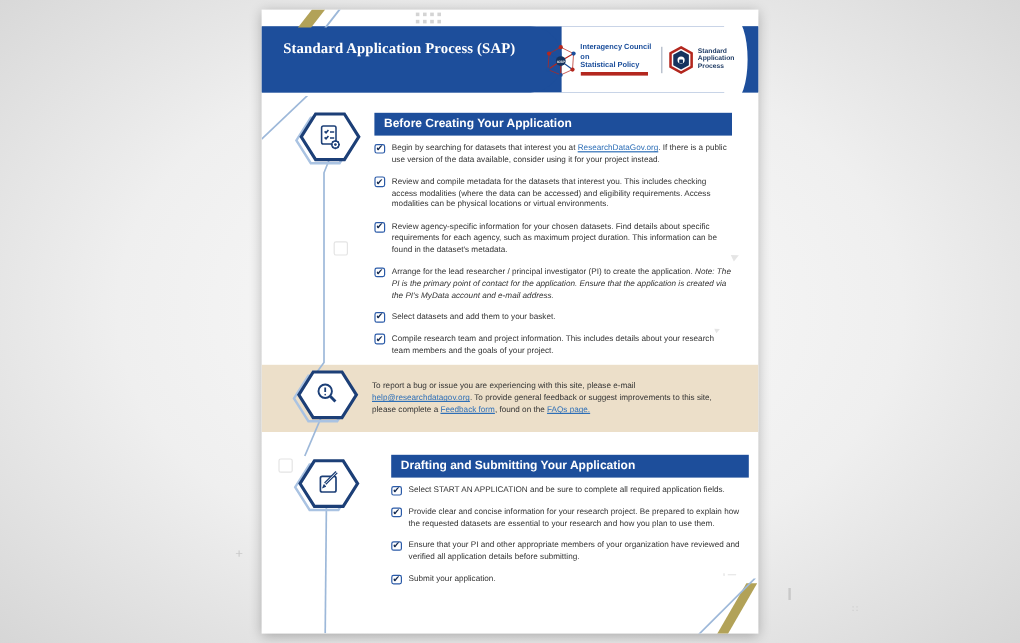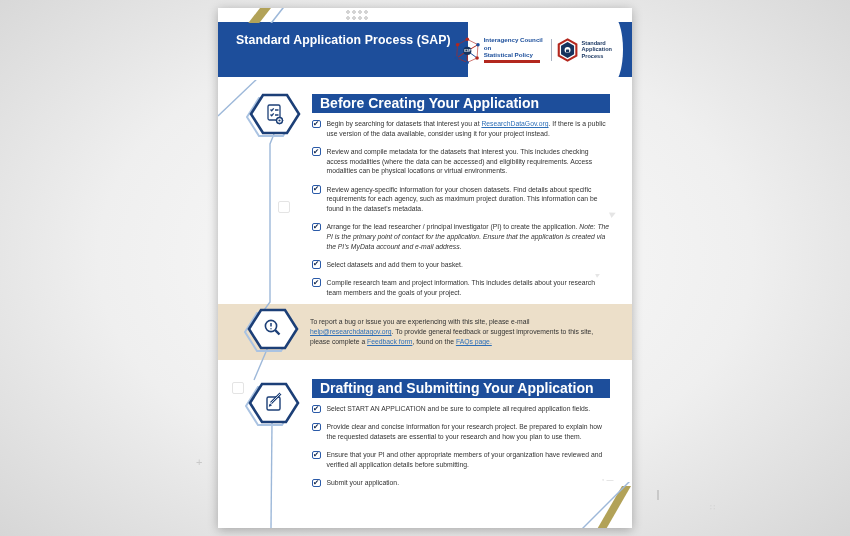--- a/index.html
+++ b/index.html
@@ -12,21 +12,21 @@
     position:absolute;left:218px;top:8px;width:414px;height:520px;
     background:#ffffff;overflow:hidden;
     box-shadow:0 2px 10px rgba(0,0,0,0.28);
   }
   
   .band{position:absolute;left:0;top:14px;width:100%;height:55px;background:#1d4e9b;}
   .band-left{position:absolute;left:0;top:14px;width:250px;height:55px;background:#1d4e9b;border-radius:0 26px 26px 0;z-index:2;}
   .band-right{position:absolute;left:394px;top:14px;width:20px;height:55px;background:#1d4e9b;z-index:2;}
   .band-right::before{content:"";position:absolute;left:-13px;top:-8px;width:24px;height:71px;background:#ffffff;border-radius:50%;}
   .band-mid{position:absolute;left:250px;top:14px;width:144px;height:55px;background:#ffffff;z-index:1;}
-  .doc-title{position:absolute;left:18px;top:23px;z-index:3;color:#ffffff;font-weight:bold;font-size:12.3px;line-height:18.5px;letter-spacing:0.1px;}
+  .doc-title{position:absolute;left:18px;top:23px;z-index:3;color:#ffffff;font-weight:bold;font-size:12.3px;line-height:18.5px;letter-spacing:0.1px;font-family:Liberation Serif, serif;}
   .logo-zone{position:absolute;left:236px;top:14px;width:158px;height:55px;z-index:3;display:flex;align-items:center;}
   .icsp-text{color:#1b4e9b;font-weight:bold;font-size:6.2px;line-height:7.4px;margin-left:3px;}
   .icsp-tagline{width:56px;height:2.5px;background:#b3271e;margin-top:1.5px;}
   .logo-sep{width:1px;height:22px;background:#aab3c2;margin:0 5px 0 5px;}
   .sap-text{color:#16335e;font-weight:bold;font-size:5.6px;line-height:6.6px;margin-left:3px;}
   
   .stripe-gold-top{position:absolute;left:42px;top:0;width:11px;height:15px;background:#b2a258;transform:skewX(-38deg);transform-origin:top;z-index:4;}
   .line-blue-top{position:absolute;left:64px;top:0;width:1.5px;height:15px;background:#9db8d9;transform:skewX(-38deg);transform-origin:top;z-index:4;}
   .dots-grid{position:absolute;left:127px;top:1px;width:24px;height:13px;z-index:0;
     background-image:radial-gradient(#d4d4d4 40%, transparent 45%);background-size:6px 6px;}
@@ -37,21 +37,21 @@
   .ghost-arrow{position:absolute;width:0;height:0;border-left:6px solid #dedede;border-top:3px solid transparent;border-bottom:3px solid transparent;opacity:0.8;}
   .ga1{left:392px;top:203px;transform:rotate(-25deg);} .ga2{left:377px;top:264px;transform:rotate(-25deg) scale(0.7);}
   .ghost-dashdot{position:absolute;left:384px;top:468px;color:#cfcfcf;font-size:7px;}
   .bg-mark{position:absolute;color:#c9c9c9;}
   .bgm-plus{left:196px;top:456px;font-size:11px;}
   .bgm-tick{left:657px;top:490px;width:1.5px;height:10px;background:#c9c9c9;}
   .bgm-dots{left:710px;top:503px;font-size:8px;letter-spacing:2px;color:#cdcdcd;}
   
   .content-col{position:absolute;left:94px;width:298px;}
   .sec1{top:86px;} .sec2{top:371px;}
-  .bar{height:19px;background:#1d4e9b;color:#ffffff;font-weight:bold;font-size:14px;line-height:19px;padding-left:8px;box-sizing:border-box;margin-bottom:6px;}
+  .bar{height:19px;background:#1d4e9b;color:#ffffff;font-weight:bold;font-size:10px;line-height:19px;padding-left:8px;box-sizing:border-box;margin-bottom:6px;}
   .check-item{display:flex;gap:6px;margin-bottom:8.5px;font-size:6.8px;line-height:9.7px;color:#333333;}
   .checkbox{flex:0 0 auto;width:8.5px;height:8.5px;margin-top:0.5px;border:1.2px solid #2a5aa8;border-radius:2px;color:#13294f;
     font-family:"DejaVu Sans",sans-serif;font-size:7.5px;line-height:8px;text-align:center;box-sizing:border-box;display:flex;align-items:center;justify-content:center;background:#fff;}
   .check-text{flex:1;}
   .link{color:#2e6fb7;text-decoration:underline;}
   .em{font-style:italic;}
   
   .notice{position:absolute;left:0;top:296px;width:100%;height:56px;background:#ecdfc9;}
   .notice-text{position:absolute;left:92px;top:13px;width:294px;font-size:6.8px;line-height:10px;color:#333333;}
   
@@ -143,21 +143,21 @@
           <span class="checkbox">✔</span>
           <div class="check-text"><span>Compile research team and project information.  This includes details about your research team members and the goals of your project.</span></div>
         </div>
       </div>
   </div>
 
   <div class="notice">
     <div class="notice-text"><span>To report a bug or issue you are experiencing with this site, please e-mail </span><span class="link">help@researchdatagov.org</span><span>. To provide general feedback or suggest improvements to this site, please complete a </span><span class="link">Feedback form</span><span>, found on the </span><span class="link">FAQs page.</span></div>
   </div>
 
-  <div class="content-col sec2" style="position:absolute;">
+  <div class="content-col sec2" style="position:absolute;margin-left:14px;">
     <div class="bar">
       <span>Drafting and Submitting Your Application</span>
     </div>
     <div>
         <div class="check-item">
           <span class="checkbox">✔</span>
           <div class="check-text"><span>Select START AN APPLICATION and be sure to complete all required application fields.</span></div>
         </div>
         <div class="check-item">
           <span class="checkbox">✔</span>

